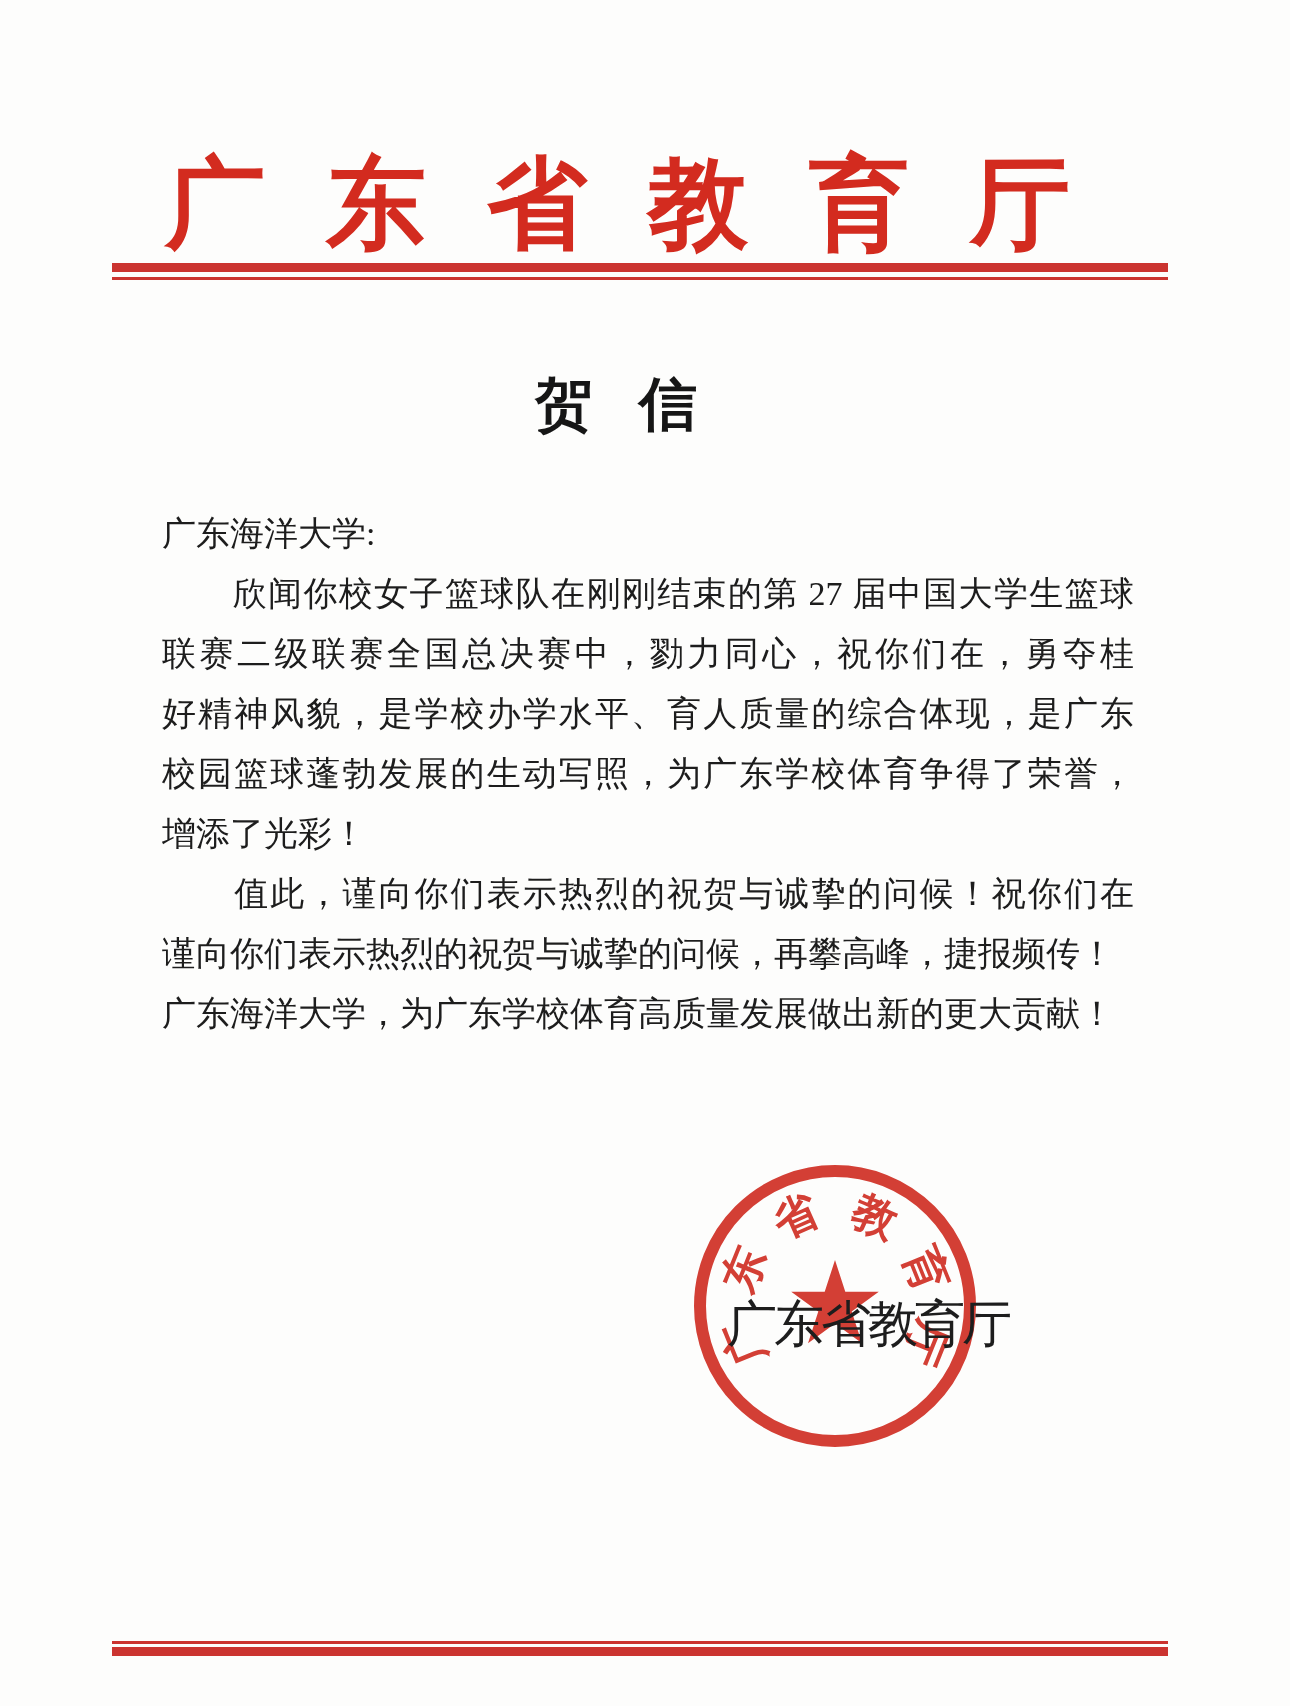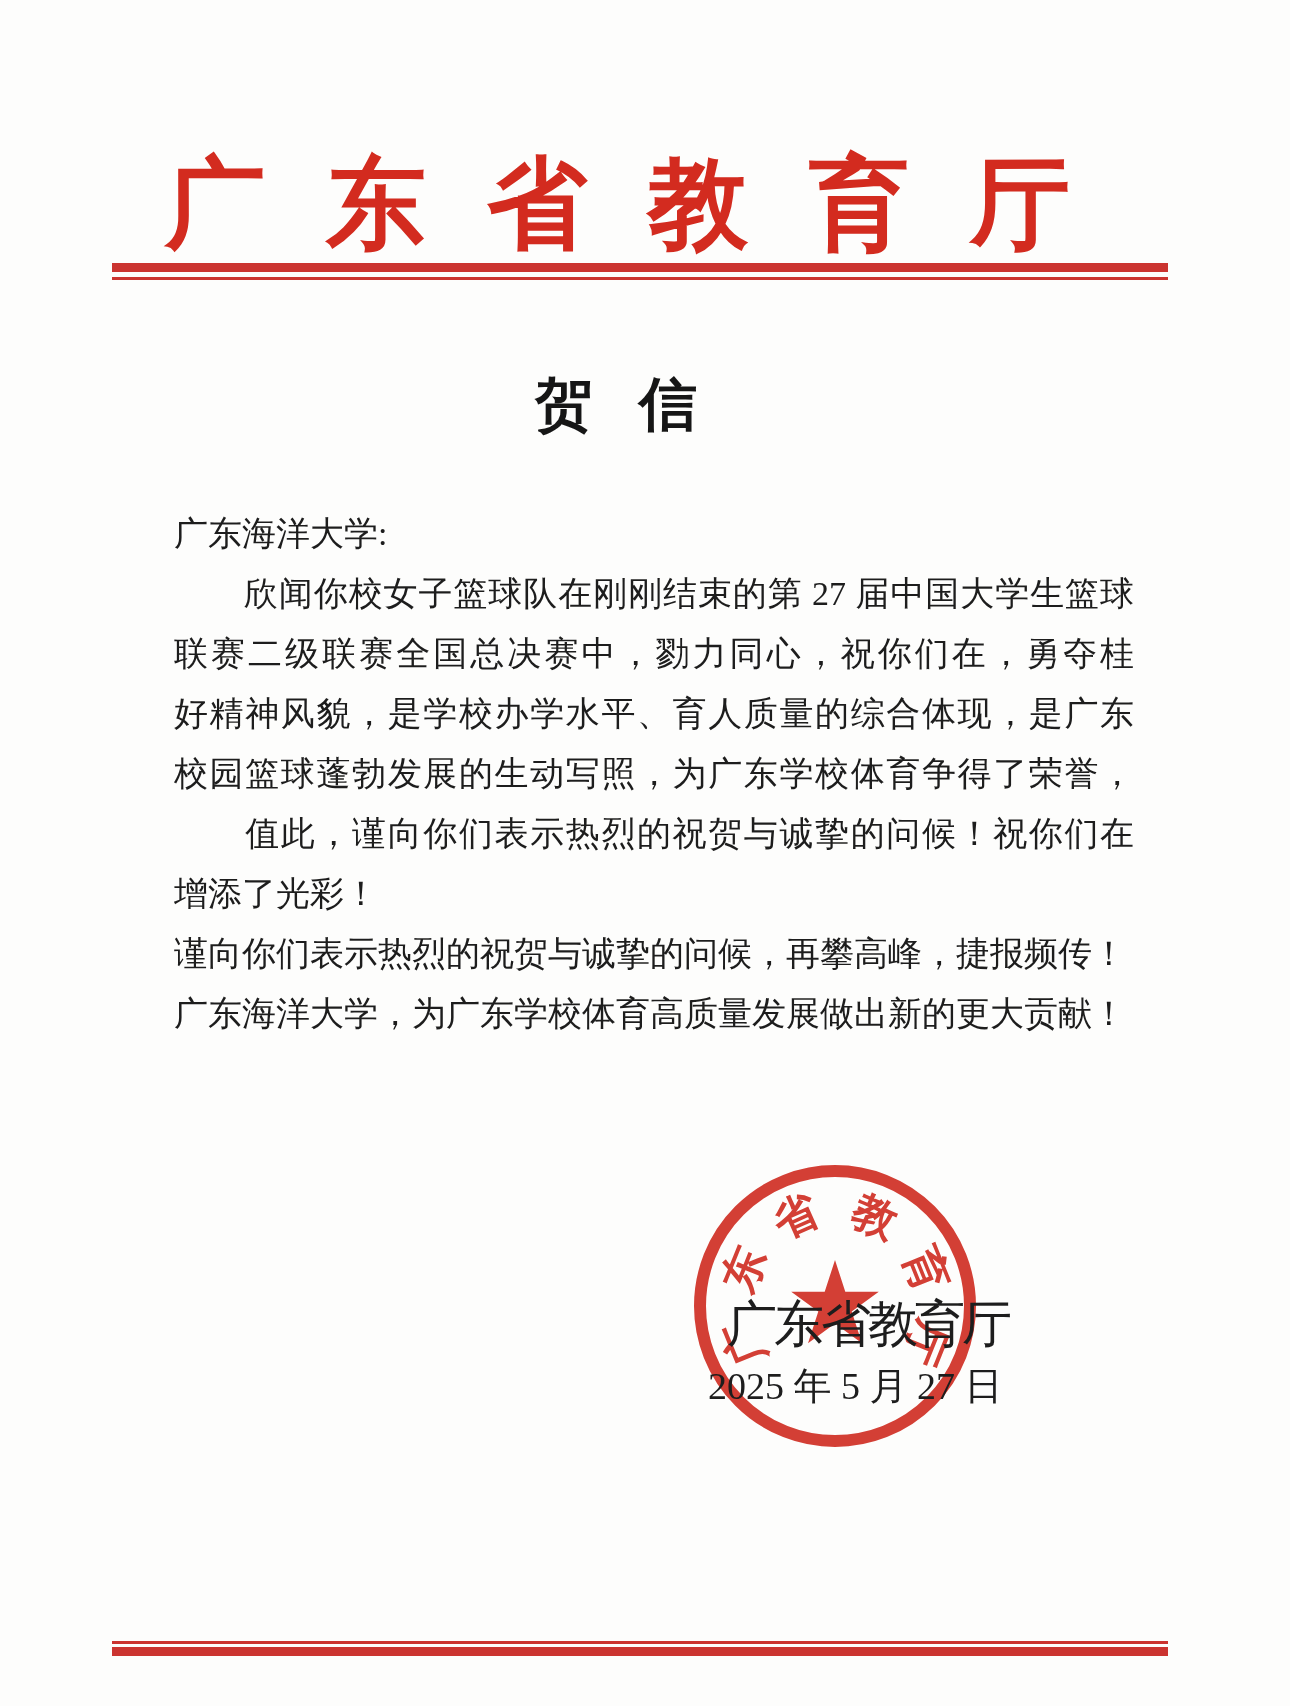--- a/index.html
+++ b/index.html
@@ -32,21 +32,21 @@
     display:flex;gap:46px;
     font-size:58px;font-weight:bold;color:#161616;
     line-height:62px;
   }
   
   .letter-body{
     position:absolute;left:162px;top:504px;width:972px;
     font-size:34px;line-height:60px;color:#1d1d1d;
   }
   .letter-body .line{
-    height:60px;white-space:nowrap;text-align:left;margin-left:12px;
+    height:60px;white-space:nowrap;text-align:left;
   }
   .letter-body .line.j{
     white-space:normal;
     text-align:justify;
     text-align-last:justify;
     text-justify:inter-character;
   }
   
   .seal{
     position:absolute;left:694px;top:1165px;width:282px;height:282px;
@@ -103,38 +103,37 @@
     <span>贺</span>
     <span>信</span>
   </div>
 
   <div class="letter-body">
       <div class="line">广东海洋大学:</div>
       <div class="line j">　　欣闻你校女子篮球队在刚刚结束的第 27 届中国大学生篮球</div>
       <div class="line j">联赛二级联赛全国总决赛中，勠力同心，祝你们在，勇夺桂</div>
       <div class="line j">好精神风貌，是学校办学水平、育人质量的综合体现，是广东</div>
       <div class="line j">校园篮球蓬勃发展的生动写照，为广东学校体育争得了荣誉，</div>
+      <div class="line">增添了光彩！</div>
       <div class="line j">　　值此，谨向你们表示热烈的祝贺与诚挚的问候！祝你们在</div>
-      <div class="line">增添了光彩！</div>
       <div class="line">谨向你们表示热烈的祝贺与诚挚的问候，再攀高峰，捷报频传！</div>
       <div class="line">广东海洋大学，为广东学校体育高质量发展做出新的更大贡献！</div>
     </div>
 
   <div class="seal">
     <div class="seal-ring"></div>
     <svg class="seal-star" width="282" height="282" viewBox="0 0 282 282">
       <polygon fill="#d03126" points="141,95 151.3,126.8 184.8,126.8 157.7,146.4 168.0,178.2 141,158.6 114.0,178.2 124.3,146.4 97.2,126.8 130.7,126.8"></polygon>
     </svg>
     <span class="seal-char c0">广</span>
     <span class="seal-char c1">东</span>
     <span class="seal-char c2">省</span>
     <span class="seal-char c3">教</span>
     <span class="seal-char c4">育</span>
     <span class="seal-char c5">厅</span>
   </div>
 
   <div class="signature">广东省教育厅</div>
-  <div class="sign-date">2025 年 5 月 27 日</div>
 
   <div class="rule rule-bottom-thin"></div>
   <div class="rule rule-bottom-thick"></div>
 
 </div>
 
 </body></html>

